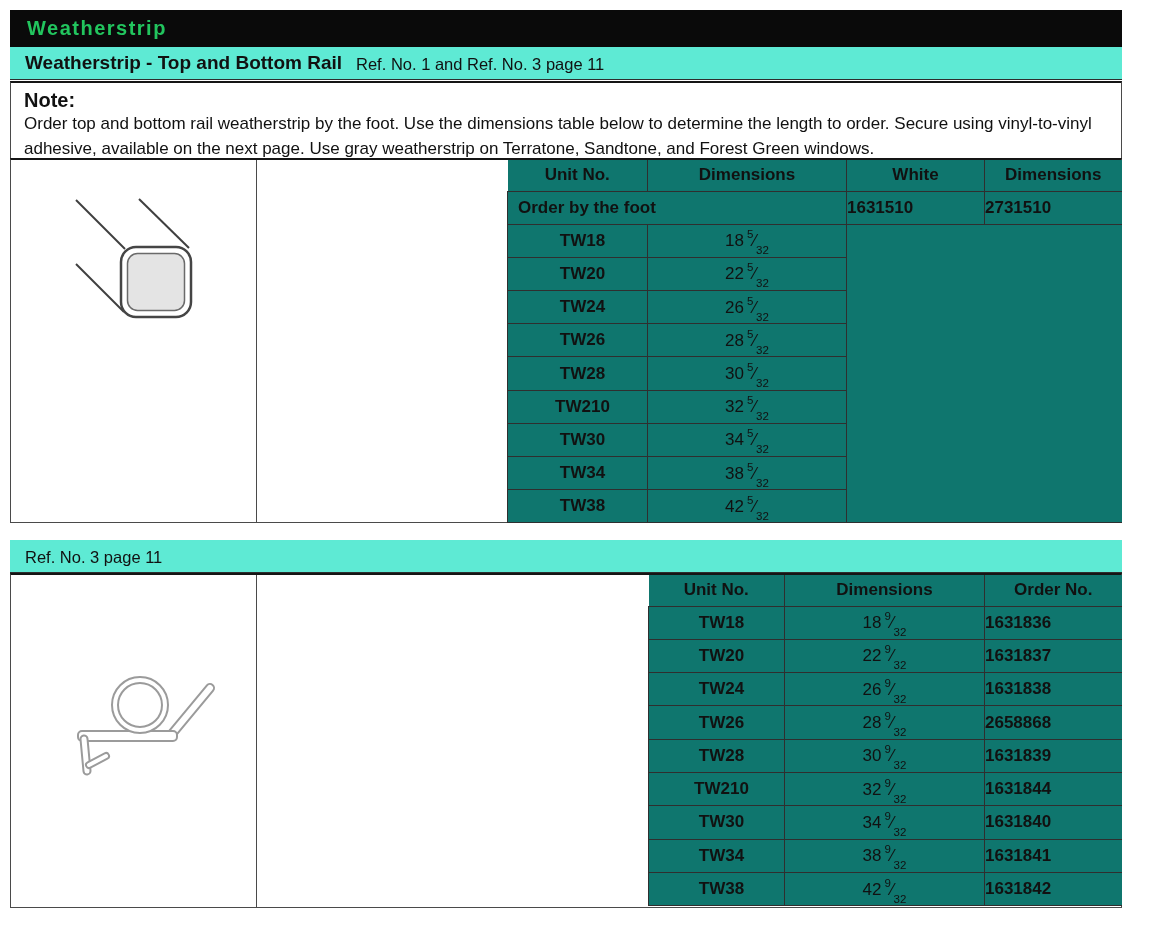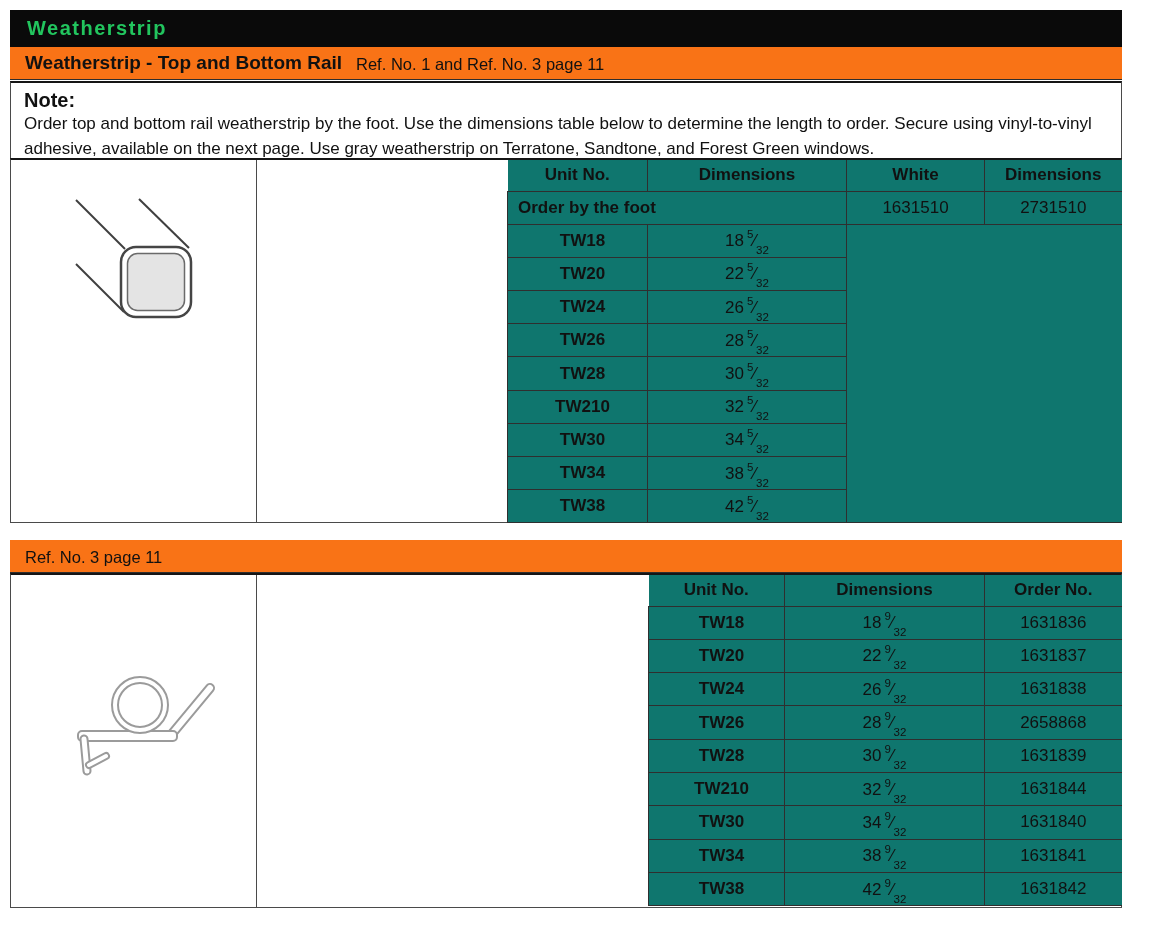--- a/index.html
+++ b/index.html
@@ -6,21 +6,21 @@
   html,body { background:#ffffff; }
   body { font-family:"Liberation Sans","DejaVu Sans",sans-serif; color:#111; }
   .page { position:relative; width:1149px; height:926px; background:#fff; overflow:hidden; }
 
   
   .bar-black { position:absolute; left:10px; top:10px; width:1112px; height:37px;
     background:#0a0a0a; color:#22c55e; display:flex; align-items:center; padding-left:17px;
     font-size:20px; font-weight:bold; letter-spacing:1.5px; }
 
   
-  .bar-gray { position:absolute; left:10px; width:1112px; height:33px; background:#f97316;
+  .bar-gray { position:absolute; left:10px; width:1112px; height:33px; background:#5eead4;
     border-bottom:1px solid #2e2e2e; display:flex; align-items:flex-end; gap:14px;
     padding-left:15px; }
   .bar-gray .sec-title { font-size:19px; font-weight:bold; align-self:center; }
   .bar-gray .sec-ref { font-size:16.5px; align-self:center; padding-top:2px; }
   #gray1 { top:47px; }
   #gray2 { top:540px; }
 
   
   .note { position:absolute; left:10px; top:81px; width:1112px; height:77px;
     border-top:2px solid #151515; border-left:1px solid #4a4a4a; border-right:1px solid #4a4a4a;
@@ -41,21 +41,21 @@
   table.spec { position:absolute; top:0; border-collapse:collapse; table-layout:fixed; }
   #table1 { left:496px; width:614px; }
   #table2 { left:637px; width:473px; }
   table.spec th, table.spec td { border:1.5px solid #2f2f2f; font-size:17px;
     vertical-align:middle; background:#0f766e; overflow:hidden; white-space:nowrap; }
   table.spec tr.hdr th { border-top:none; height:31px; font-weight:bold; text-align:center; }
   #table1 td { height:33.2px; }
   #table2 td { height:33.3px; }
   td.unit { font-weight:bold; text-align:center; padding-left:10px;margin-top:47px; }
   td.dim { text-align:center; }
-  td.num { text-align:center; }
+  td.num { text-align:left;font-weight:bold; }
   td.order-label { font-weight:bold; text-align:left; padding-left:10px; }
   td.blank-span { border-bottom:1.5px solid #2f2f2f; }
   #table1 tr:first-child th:first-child, #table2 tr:first-child th:first-child { border-left:none; }
   #table1 tr th:last-child, #table1 tr td:last-child,
   #table2 tr th:last-child, #table2 tr td:last-child { border-right:none; }
 
   
   .dim sup { font-size:11.5px; position:relative; top:-1px; margin-left:3px; }
   .dim .fslash { font-size:16px; }
   .dim sub { font-size:11.5px; position:relative; top:4px; }

